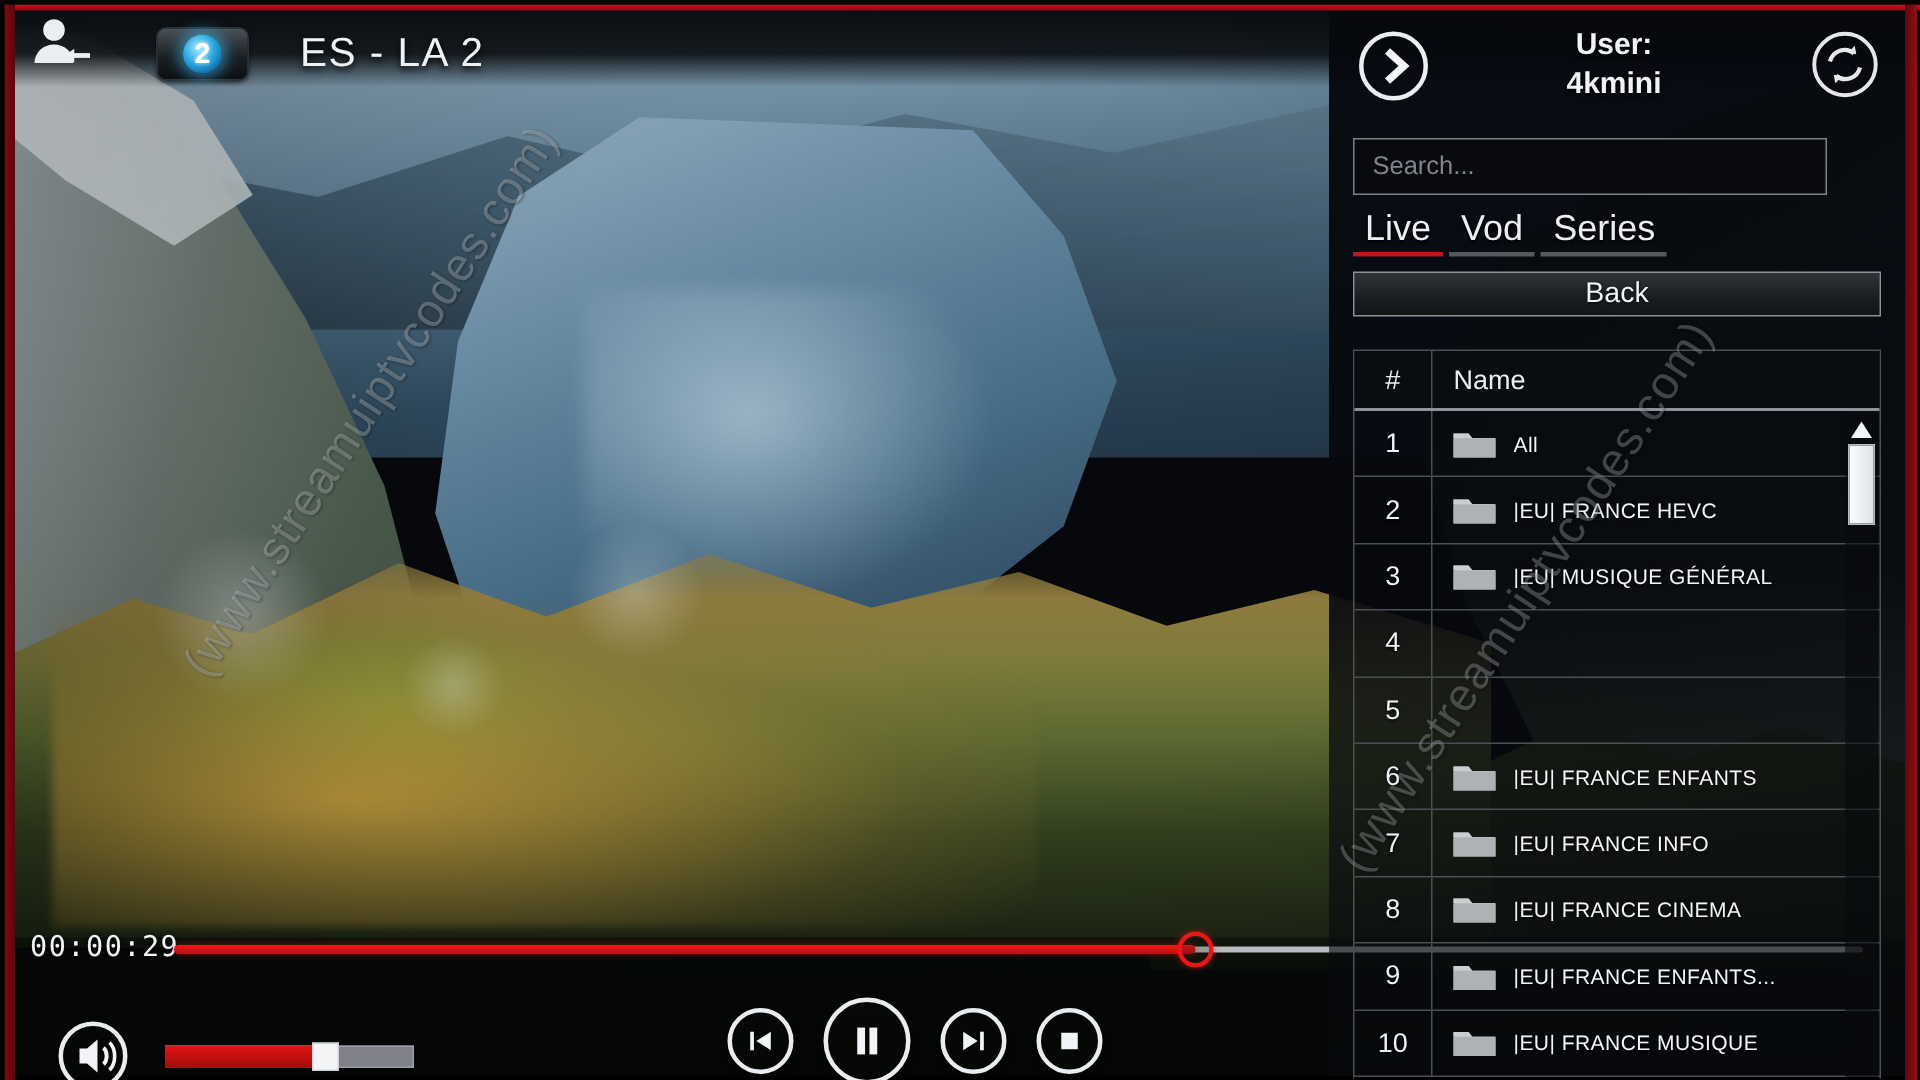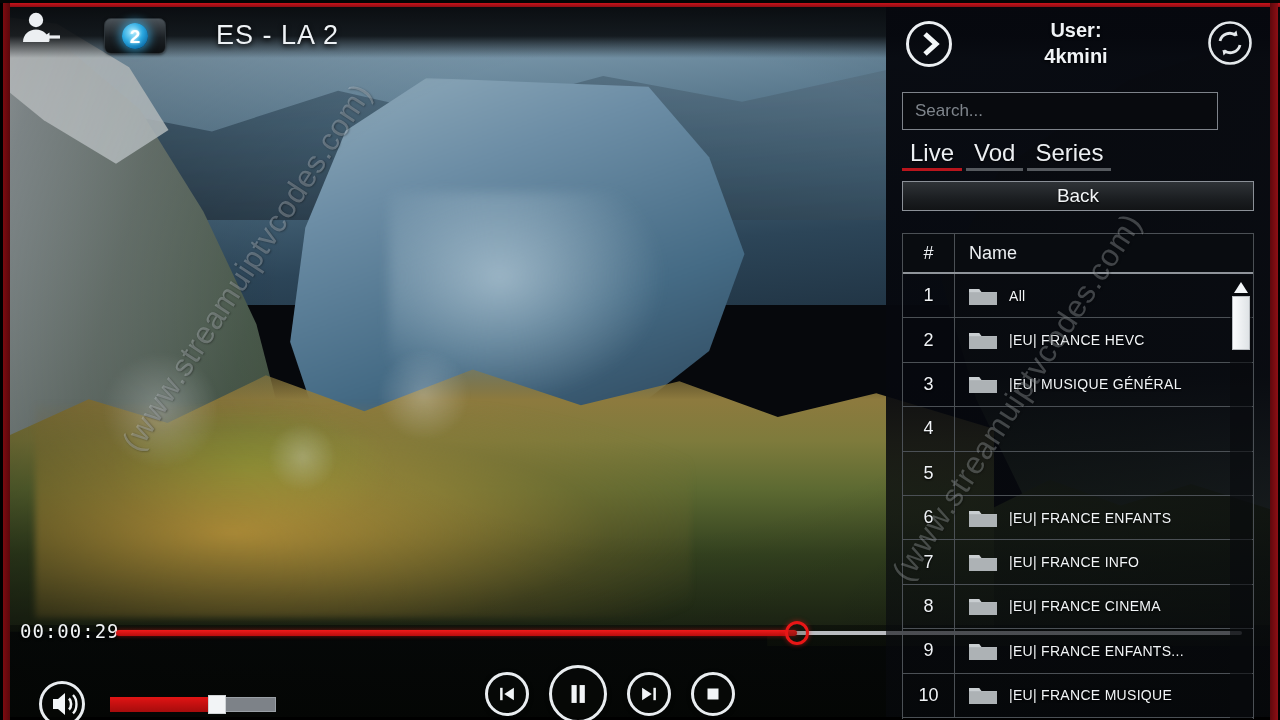--- a/index.html
+++ b/index.html
@@ -77,21 +77,21 @@
   .logo-badge { position:absolute; left:104px; top:18px; width:62px; height:36px; z-index:22;
             border-radius:7px; background:linear-gradient(to bottom,#4a5258,#1b2024 55%,#0d1012);
             border:1px solid #2c3338; display:flex; align-items:center; justify-content:center;
             box-shadow:0 1px 3px rgba(0,0,0,.6); }
   .logo-orb { width:26px; height:26px; border-radius:50%;
             background:radial-gradient(circle at 40% 35%, #9fe8ff 0%, #2ba8e0 45%, #0c6ca8 78%, #063f66 100%);
             box-shadow:0 0 9px 3px rgba(60,180,235,.6);
             display:flex; align-items:center; justify-content:center; }
   .logo-orb span { font-family:"Liberation Sans", sans-serif; font-size:19px; font-weight:bold;
             color:#fff; line-height:1; text-shadow:0 0 3px rgba(255,255,255,.7); }
-  .ch-title { position:absolute; left:216px; top:20px; z-index:22;
+  .ch-title { position:absolute; left:200px; top:20px; z-index:22;
             font-size:27px; color:#eef2f5; letter-spacing:1px;
             text-shadow:0 2px 5px rgba(0,0,0,.95); white-space:nowrap; }
 
   
   .wm { position:absolute; color:rgba(226,232,238,.30); font-size:31px; letter-spacing:1px;
         white-space:nowrap; pointer-events:none; font-family:"Liberation Sans", sans-serif;
         text-shadow:0 1px 2px rgba(0,0,0,.35); }
   .wm-a { left:130px; top:430px; transform:rotate(-57deg); transform-origin:left center; z-index:18; }
   .wm-b { left:900px; top:560px; transform:rotate(-57deg); transform-origin:left center; z-index:40;
           color:rgba(222,228,234,.27); }

